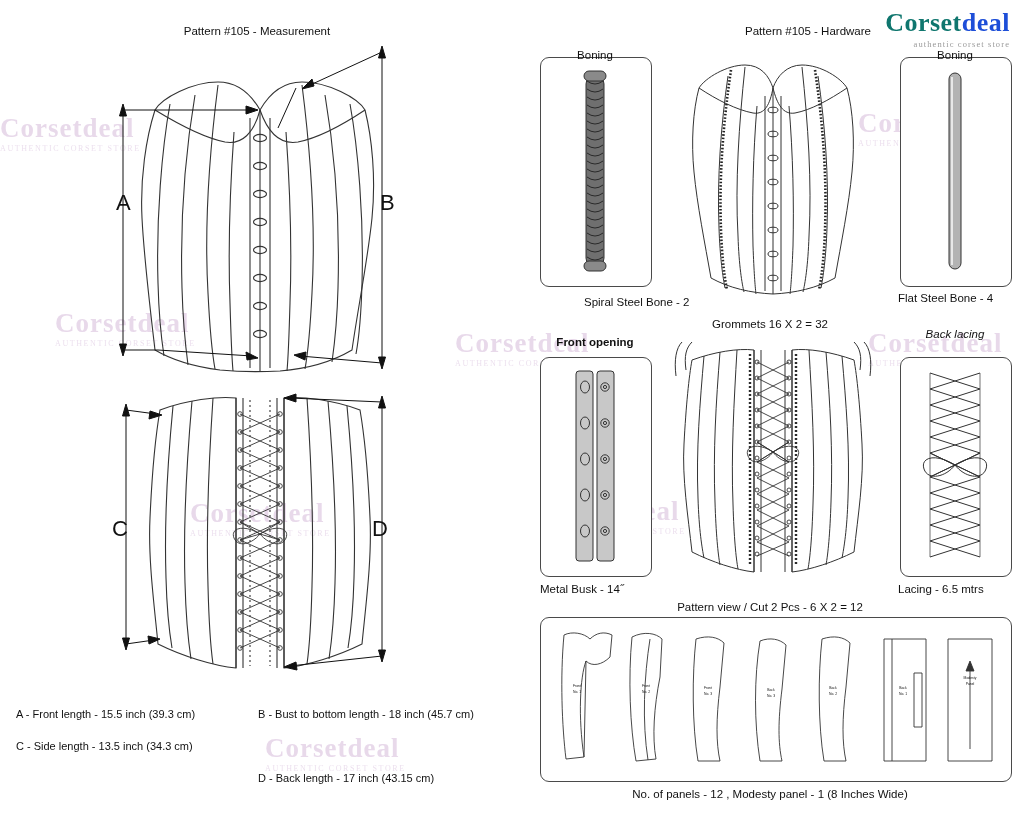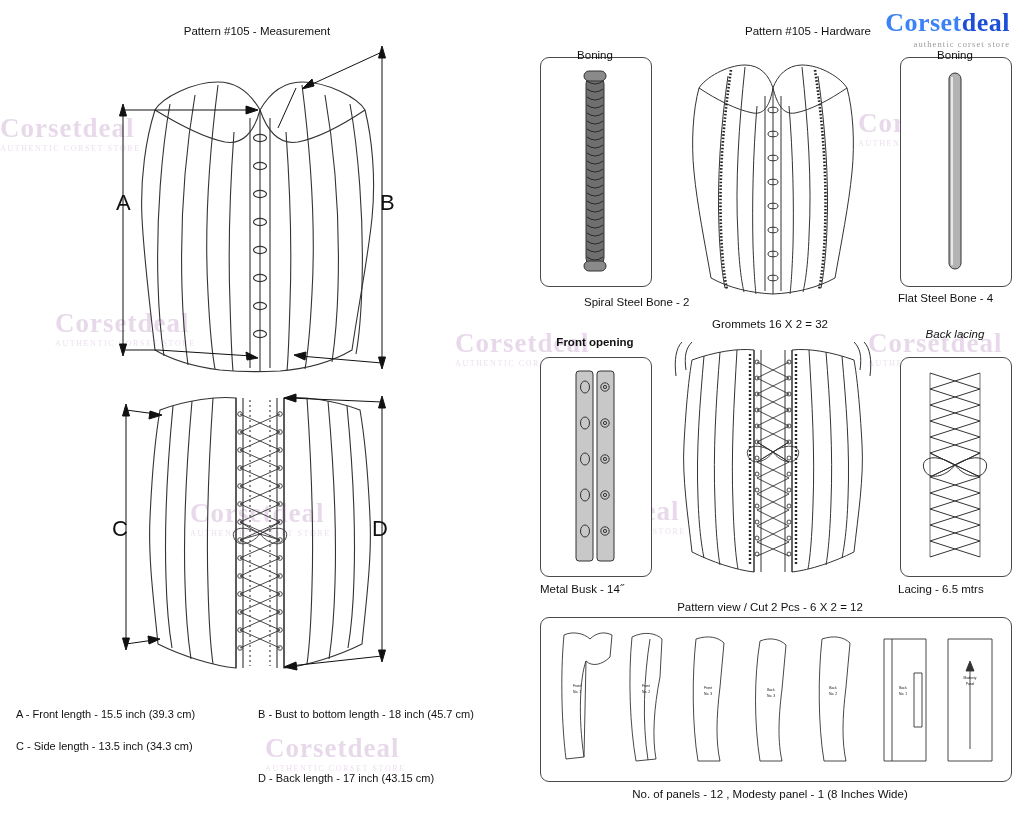--- a/index.html
+++ b/index.html
@@ -49,21 +49,21 @@
     top: 8px;
     text-align: right;
     font-family: "Liberation Serif", serif;
   }
   .brand .b1 {
     font-size: 26px;
     font-weight: bold;
     color: #8e8e8e;
     letter-spacing: .5px;
   }
-  .brand .b1 .cor { color: #3b82f6; text-align: right; }
+  .brand .b1 .cor { color: #0f766e; text-align: right; }
   .brand .b1 .deal { color: #1d4ed8; }
   .brand .b2 {
     font-size: 8.5px;
     color: #9a9a9a;
     letter-spacing: 1.1px;
     margin-top: 1px;
   }
   .lbl {
     position: absolute;
     font-size: 11.5px;

